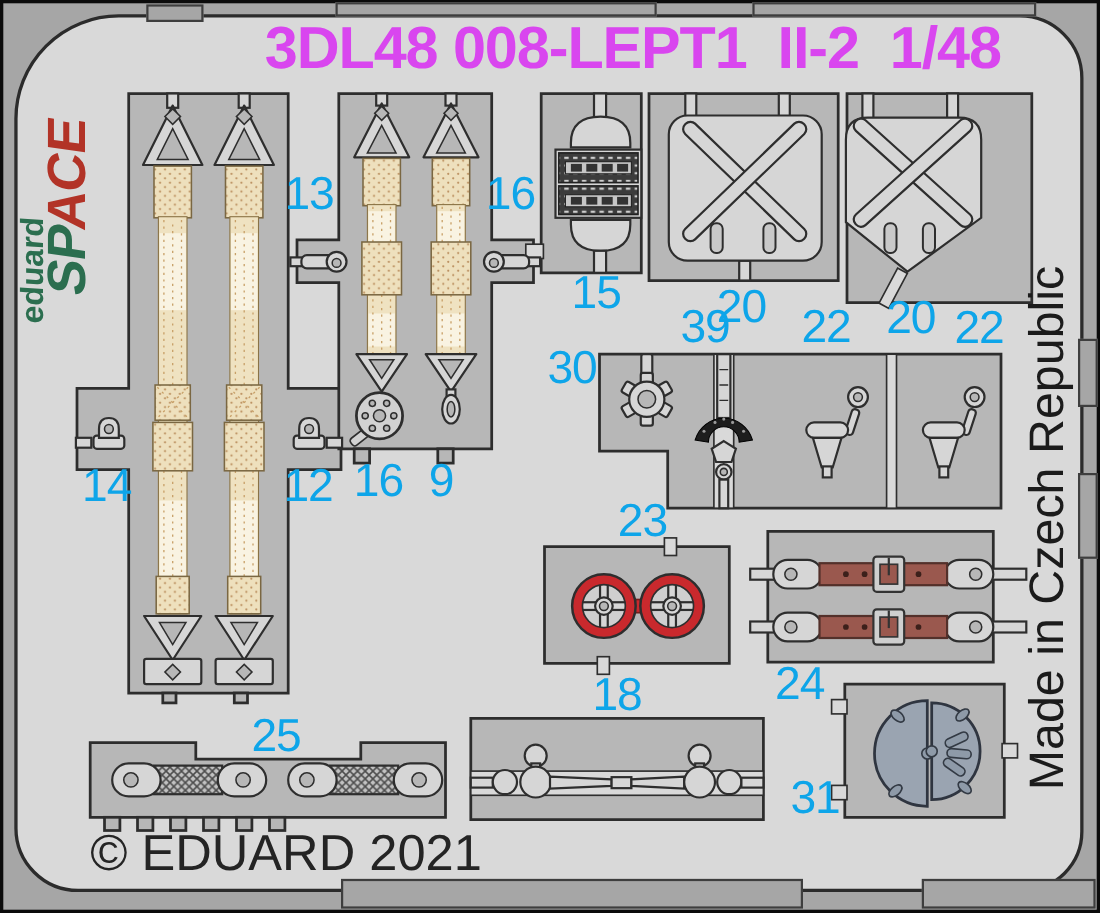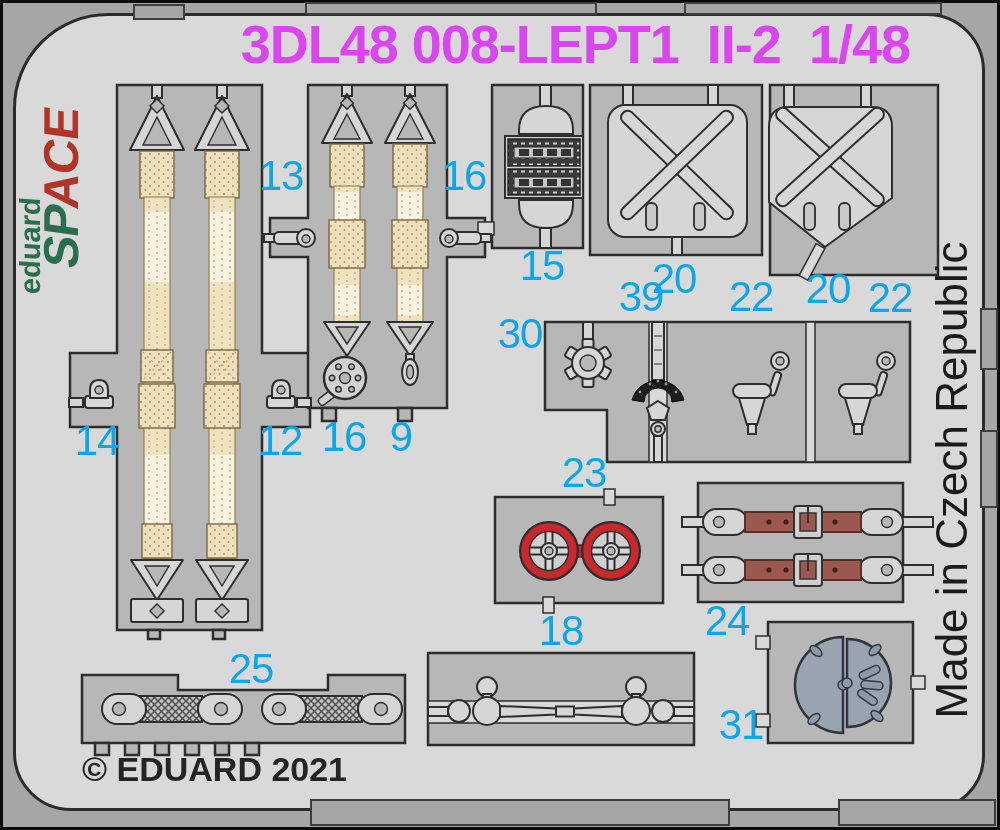--- a/index.html
+++ b/index.html
@@ -7,21 +7,21 @@
          font-family:"Liberation Sans",sans-serif;}
   #bgmargin{position:absolute;inset:3px;background:#a6a6a6;}
   #fret{position:absolute;left:13px;top:13px;width:972px;height:798px;background:#d9d9d9;
         border:3px solid #2b2b2b;border-radius:95px 58px 55px 58px;box-sizing:border-box;}
   .notch{position:absolute;background:#a6a6a6;border:2px solid #3e3e3e;box-sizing:border-box;}
   #parts-svg{position:absolute;left:0;top:0;}
   .plabel{position:absolute;transform:translate(-50%,-50%);font-size:42px;font-weight:400;
           color:#0ea5e9;letter-spacing:-1px;line-height:1;}
   #title{position:absolute;left:140px;top:17px;width:770px;text-align:right;font-size:54px;
          font-weight:700;letter-spacing:-1px;color:#d946ef;white-space:pre;line-height:1;}
-  #copyright{position:absolute;left:82px;top:752px;font-size:34px;font-weight:700;color:#242424;line-height:1;}
+  #copyright{position:absolute;left:82px;top:752px;font-size:46px;font-weight:400;color:#242424;line-height:1;}
   #madein{position:absolute;left:682px;top:457px;width:540px;height:46px;transform:rotate(-90deg);
           text-align:center;font-size:44px;color:#1b1b1b;line-height:46px;}
   #logo{position:absolute;left:-57px;top:151px;width:216px;height:70px;transform:rotate(-90deg);}
   #logo .l1{font-size:29px;font-weight:700;color:#2b6e4f;transform:skewX(-4deg);line-height:1;}
   #logo .l2{font-size:49px;font-weight:700;margin:-8px 0 0 26px;transform:skewX(-8deg);
             letter-spacing:-1px;line-height:1;}
   #logo .g{color:#2b6e4f;}  #logo .r{color:#b23327;}
   
   .plate{fill:#b7b7b7;stroke:#2d2d2d;stroke-width:2.5;}
   .part{fill:#d6d6d6;stroke:#2e2e2e;stroke-width:2;}

